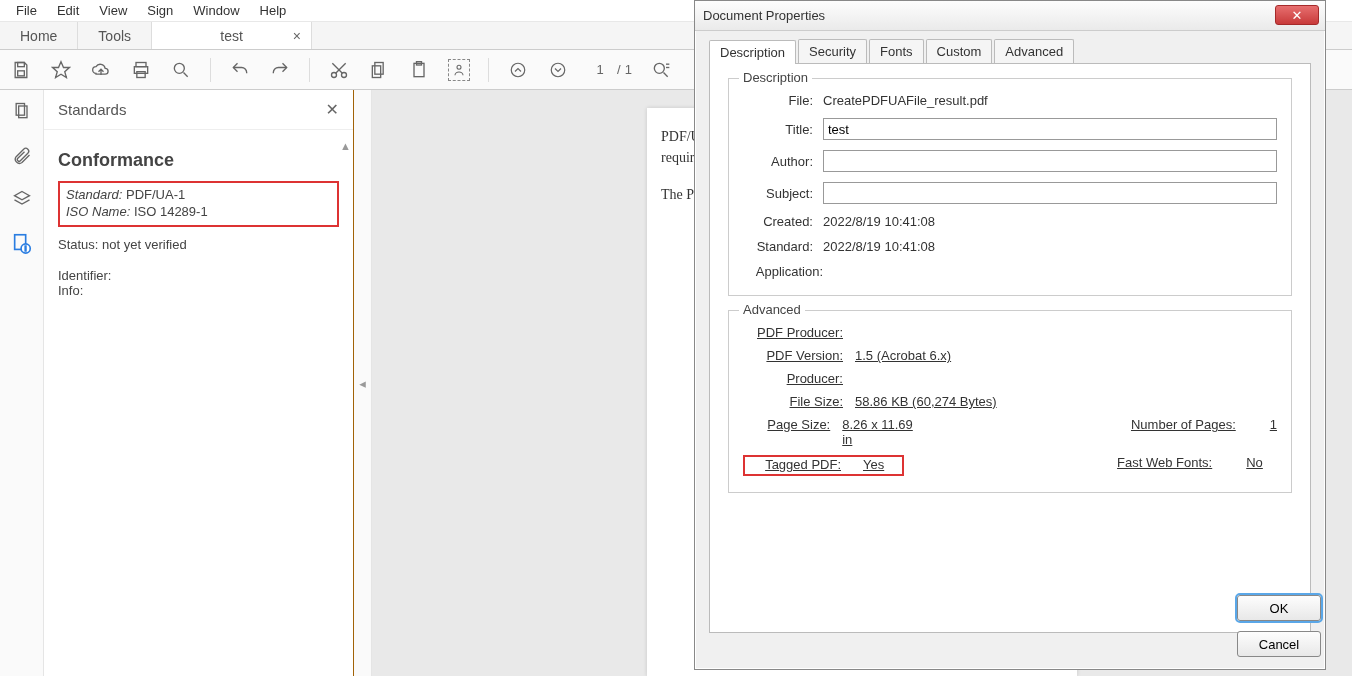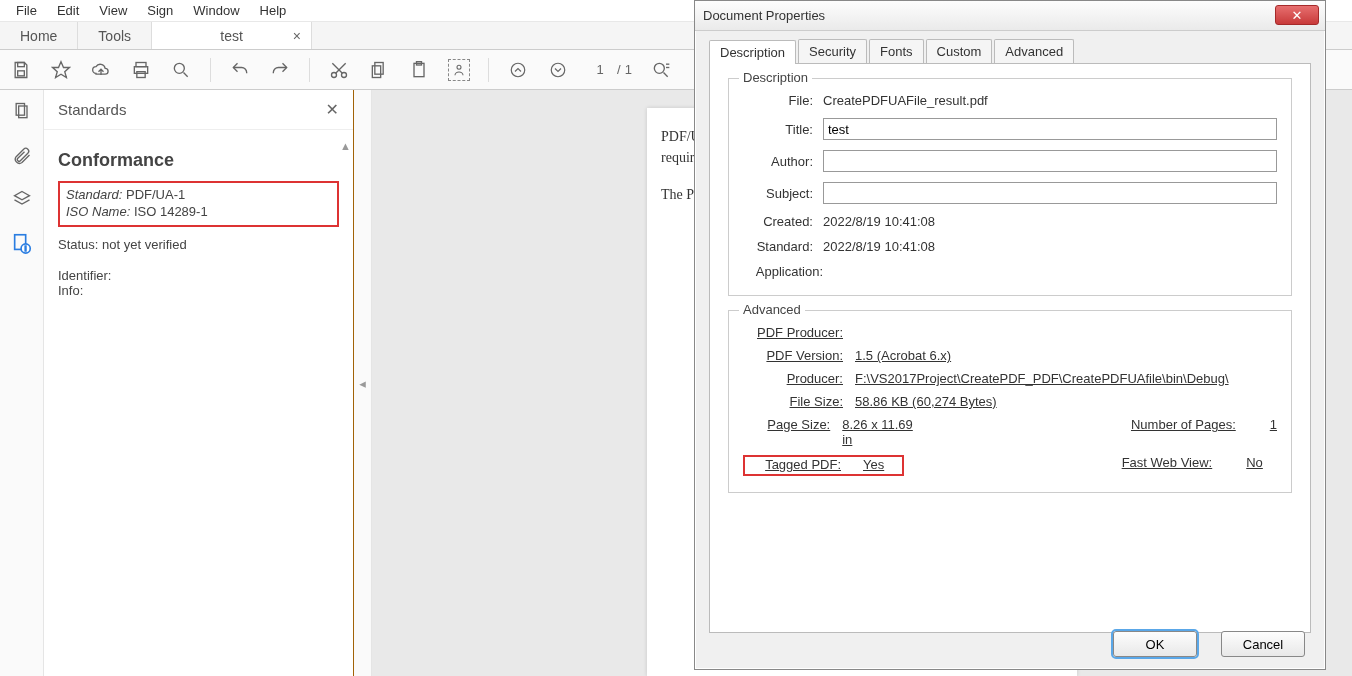--- a/index.html
+++ b/index.html
@@ -62,21 +62,21 @@
 .row .val { flex:1; color:#333; }
 .row input[type=text] { flex:1; border:1px solid #999; padding:2px 4px; font-size:13px; height:22px; background:#fff; }
 .row textarea { flex:1; border:1px solid #999; height:60px; font-size:13px; padding:2px 4px; resize:none; background:#fff; }
 .advgrid .arow { display:flex; margin-bottom:8px;text-decoration:underline; }
 .advgrid .albl { width: 100px; text-align:right; margin-right:12px; color:#333; }
 .advgrid .aval { color:#333; }
 .redbox2 { display:inline-flex; border:2px solid #d33; padding:0 18px 2px 4px; align-items:center; }
 .adv-right { margin-left: 200px; display:inline-flex;gap:24px; }
 .adv-right .albl { width:120px; text-align:right; margin-right:10px; }
 
-.dlgbtns { position:absolute; right:20px; bottom:12px; display:flex; gap:24px; }
+.dlgbtns { position:absolute; right:4px; bottom:12px; display:flex; gap:10px;flex-direction:column; }
 .dlgbtns button { width:84px; height:26px; border:1px solid #888; border-radius:3px; background:linear-gradient(#fdfdfd,#e8e8e8); font-size:13px; }
 .dlgbtns button.primary { outline:2px solid #5aa7e8; }
 
 svg { display:block; }
 </style>
 </head>
 <body>
 
 <div class="menubar">
   <span>File</span>
@@ -306,41 +306,40 @@
       <div class="arow">
           <div class="albl">PDF Producer:</div>
           <div class="aval"></div>
         </div>
       <div class="arow">
           <div class="albl">PDF Version:</div>
           <div class="aval">1.5 (Acrobat 6.x)</div>
         </div>
       <div class="arow">
           <div class="albl">Producer:</div>
-          <div class="aval">F:\VS2017Project\CreatePDF_PDF\CreatePDFUAfile\bin\Debug\</div>
         </div>
       <div class="arow">
           <div class="albl">File Size:</div>
           <div class="aval">58.86 KB (60,274 Bytes)</div>
         </div>
       <div class="arow">
         <div class="albl">Page Size:</div>
         <div class="aval">8.26 x 11.69 in</div>
         <div class="adv-right">
           <div class="albl">Number of Pages:</div>
           <div class="aval">1</div>
         </div>
       </div>
       <div class="arow" style="margin-bottom:0;">
         <span class="redbox2">
           <div class="albl" style="width:92px;">Tagged PDF:</div>
           <div class="aval" style="margin-left:10px;text-align:center;">Yes</div>
         </span>
         <div class="adv-right" style="margin-left:188px;">
-          <div class="albl">Fast Web View:</div>
+          <div class="albl">Fast Web Fonts:</div>
           <div class="aval">No</div>
         </div>
       </div>
     </div>
 
   </div>
   <div class="dlgbtns">
     <button class="primary">OK</button>
     <button>Cancel</button>
   </div>

